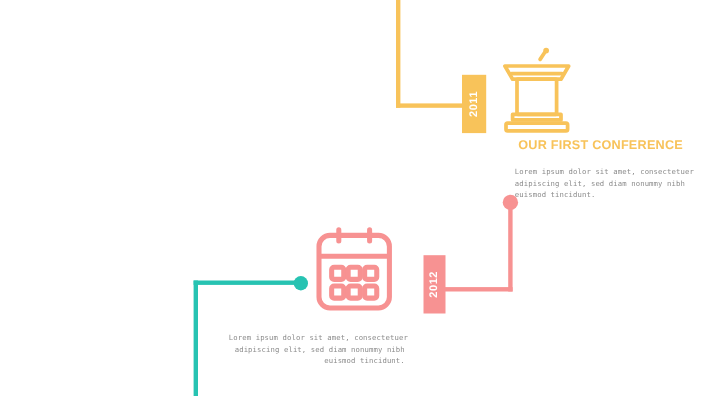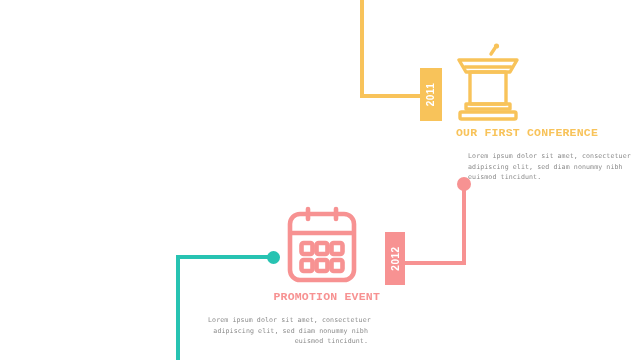--- a/index.html
+++ b/index.html
@@ -124,26 +124,27 @@
     position: absolute;
   }
   #podium-icon-wrap { left: 455px; top: 38px; }
   #calendar-icon-wrap { left: 286px; top: 205px; }
 
   
   .block {
     position: absolute;
   }
   .block .heading {
-    font-family: Liberation Mono, monospace;
+    font-family: Liberation Sans, sans-serif;
     font-weight: bold;
     font-size: 11.5px;
     letter-spacing: 0.2px;
     margin: 0 0 4px 0;
     line-height: 13px;
+    text-align: center;
   }
   .block .body {
     font-family: "DejaVu Sans Mono", monospace;
     font-size: 6.6px;
     line-height: 10.5px;
     margin: 12px;
     color: #8c8c8c;
     letter-spacing: 0.1px;
   }
   .block .body div { white-space: nowrap; }
@@ -231,21 +232,20 @@
       <rect x="30.5" y="38" width="11" height="11" rx="2.2"></rect>
       <rect x="45.5" y="38" width="11" height="11" rx="2.2"></rect>
 
       <rect x="15.5" y="55" width="11" height="11" rx="2.2"></rect>
       <rect x="30.5" y="55" width="11" height="11" rx="2.2"></rect>
       <rect x="45.5" y="55" width="11" height="11" rx="2.2"></rect>
     </svg>
   </div>
 
   <div class="block" id="block-promotion">
-    <div class="heading">PROMOTION EVENT</div>
     <div class="body">
       <div>Lorem ipsum dolor sit amet, consectetuer</div>
       <div>adipiscing elit, sed diam nonummy nibh</div>
       <div>euismod tincidunt.</div>
     </div>
   </div>
 
   <div class="conn" id="teal-horz"></div>
   <div class="conn" id="teal-vert"></div>
   <div class="conn" id="teal-dot"></div>

